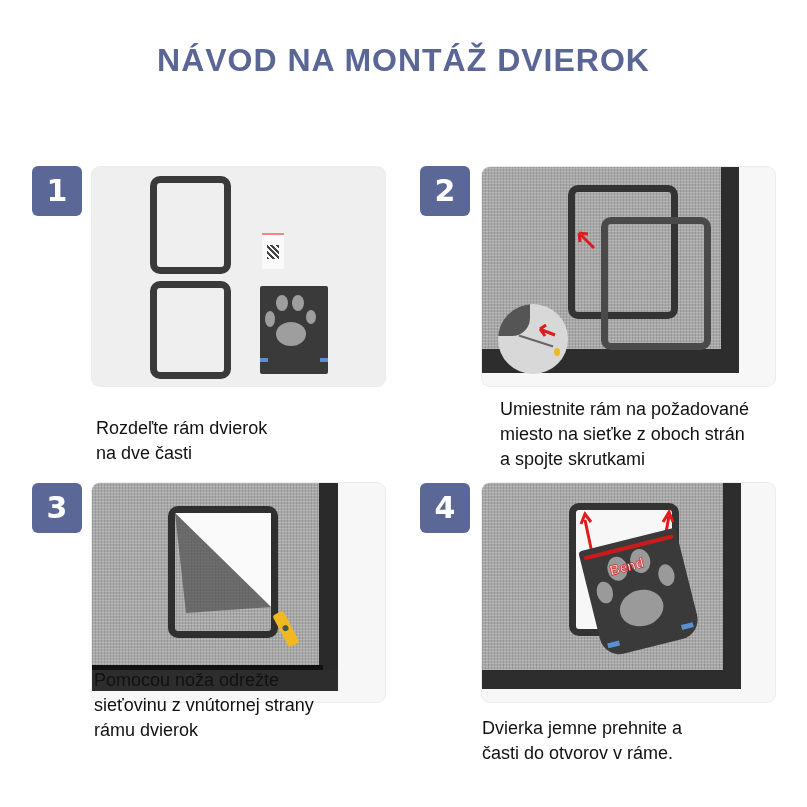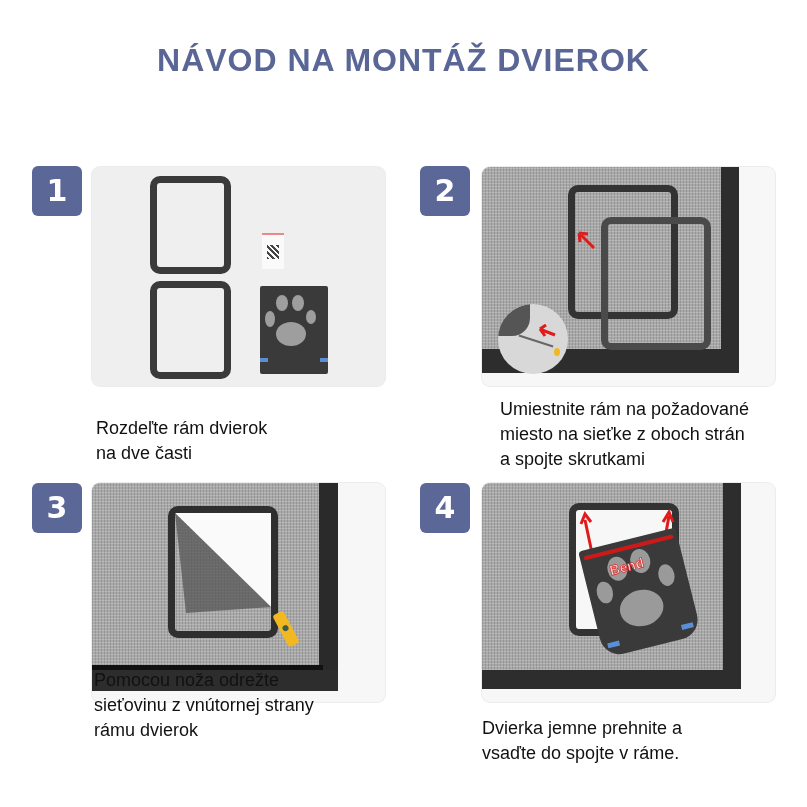--- a/index.html
+++ b/index.html
@@ -114,13 +114,13 @@
         <ellipse cx="80" cy="44" rx="8" ry="11"></ellipse>
         <ellipse cx="48" cy="70" rx="22" ry="18"></ellipse>
       </g>
       <rect x="6" y="96" width="12" height="5" fill="#5a8fd6"></rect>
       <rect x="82" y="96" width="12" height="5" fill="#5a8fd6"></rect>
     </svg>
     <div style="position:absolute;left:26px;top:18px;color:#f4d4d4;font-weight:bold;font-size:14px;-webkit-text-stroke:0.6px #d11;">Bend</div>
   </div>
 </div>
 <div class="caption" style="left:482px;top:716px;">Dvierka jemne prehnite a
-vsaďte do spojte v ráme.</div>
+časti do otvorov v ráme.</div>
 
 </body></html>

